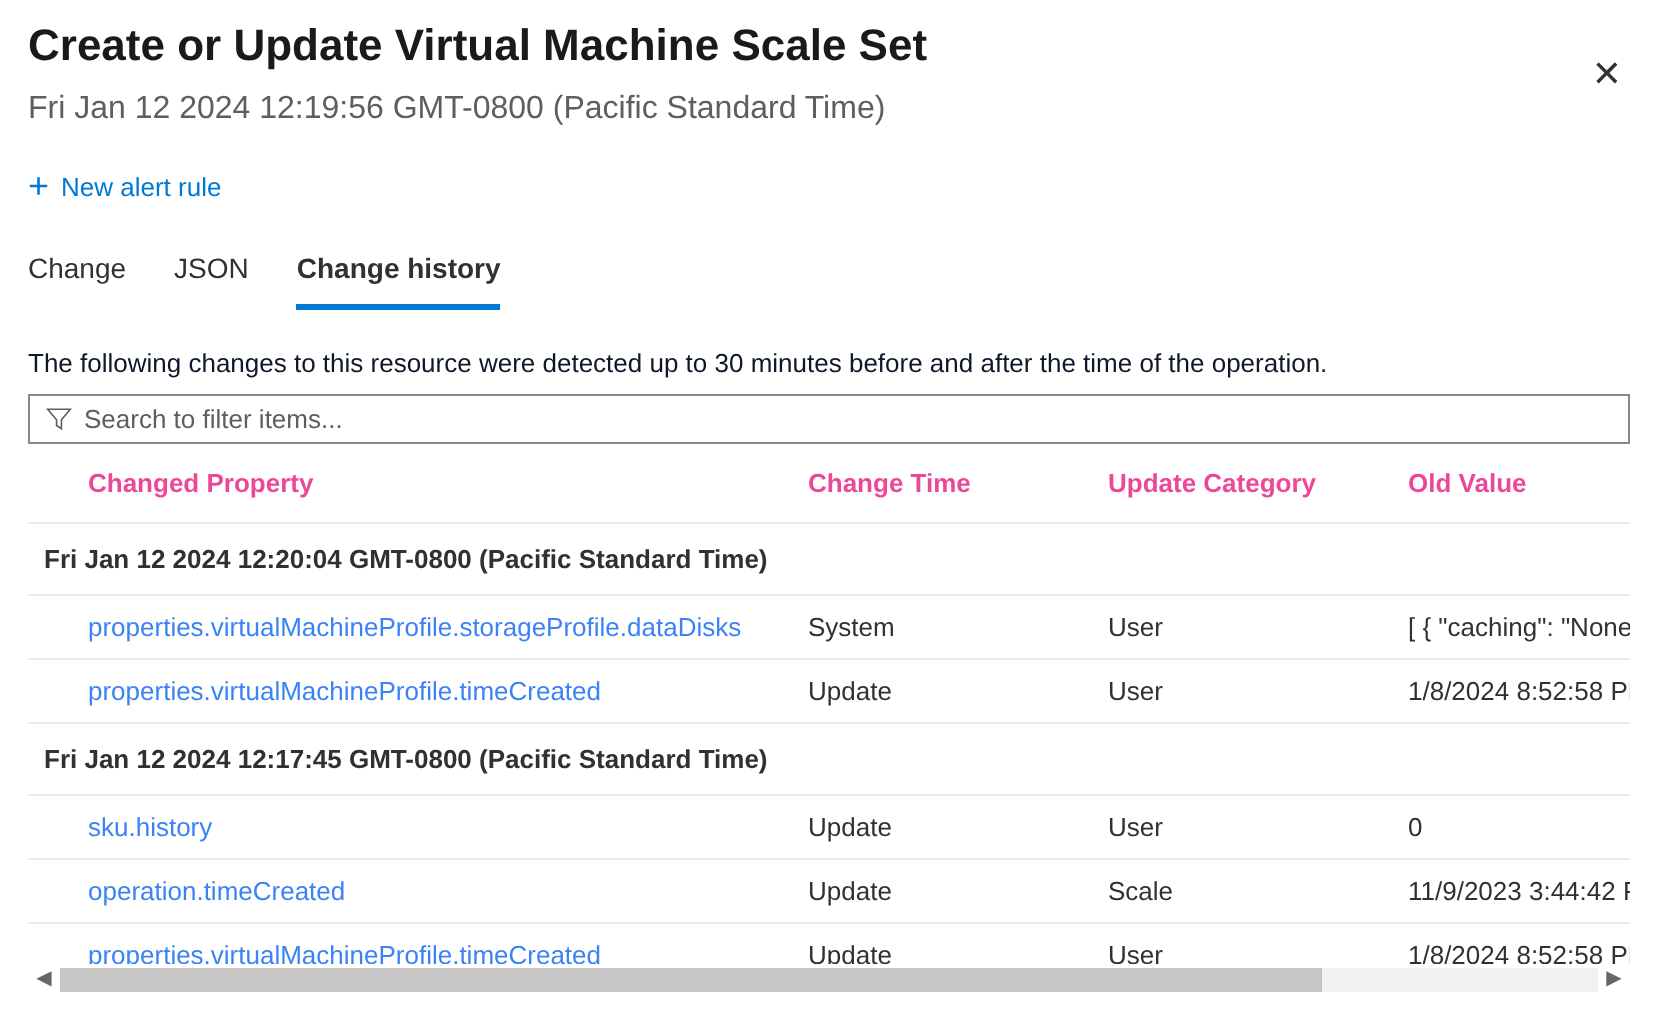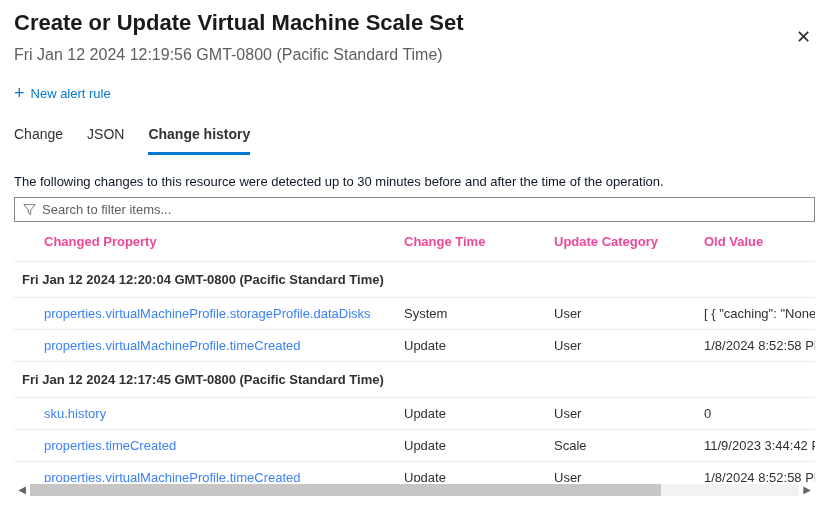--- a/index.html
+++ b/index.html
@@ -94,21 +94,21 @@
         <tr class="grouprow">
             <td colspan="4">Fri Jan 12 2024 12:17:45 GMT-0800 (Pacific Standard Time)</td>
           </tr>
         <tr class="datar">
           <td><span class="proplink">sku.history</span></td>
           <td>Update</td>
           <td>User</td>
           <td>0</td>
         </tr>
         <tr class="datar">
-          <td><span class="proplink">properties.timeCreated</span></td>
+          <td><span class="proplink">operation.timeCreated</span></td>
           <td>Update</td>
           <td>Scale</td>
           <td>11/9/2023 3:44:42 PM</td>
         </tr>
         <tr class="datar">
           <td><span class="proplink">properties.virtualMachineProfile.timeCreated</span></td>
           <td>Update</td>
           <td>User</td>
           <td>1/8/2024 8:52:58 PM</td>
         </tr>

